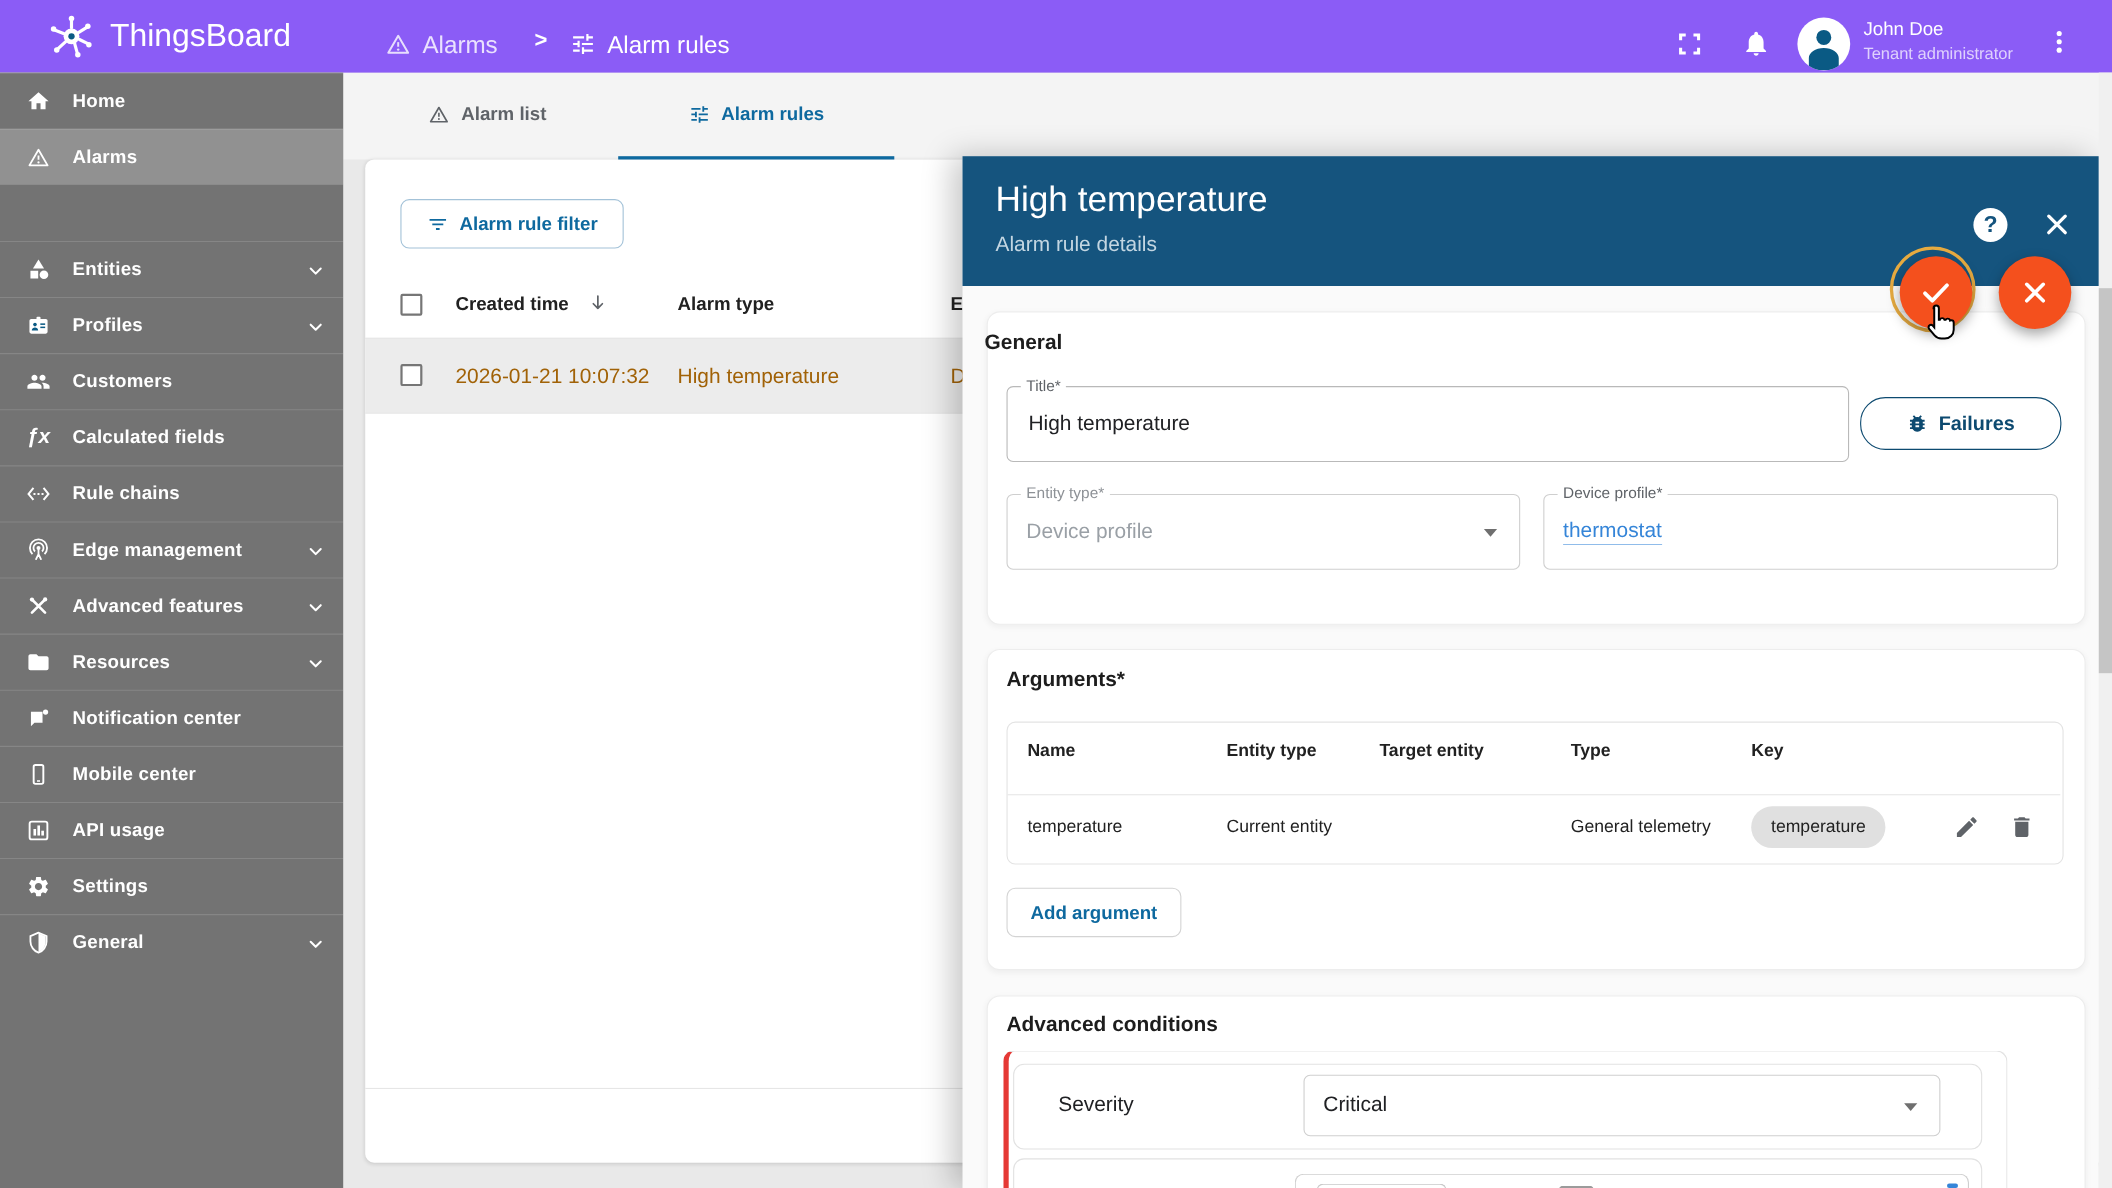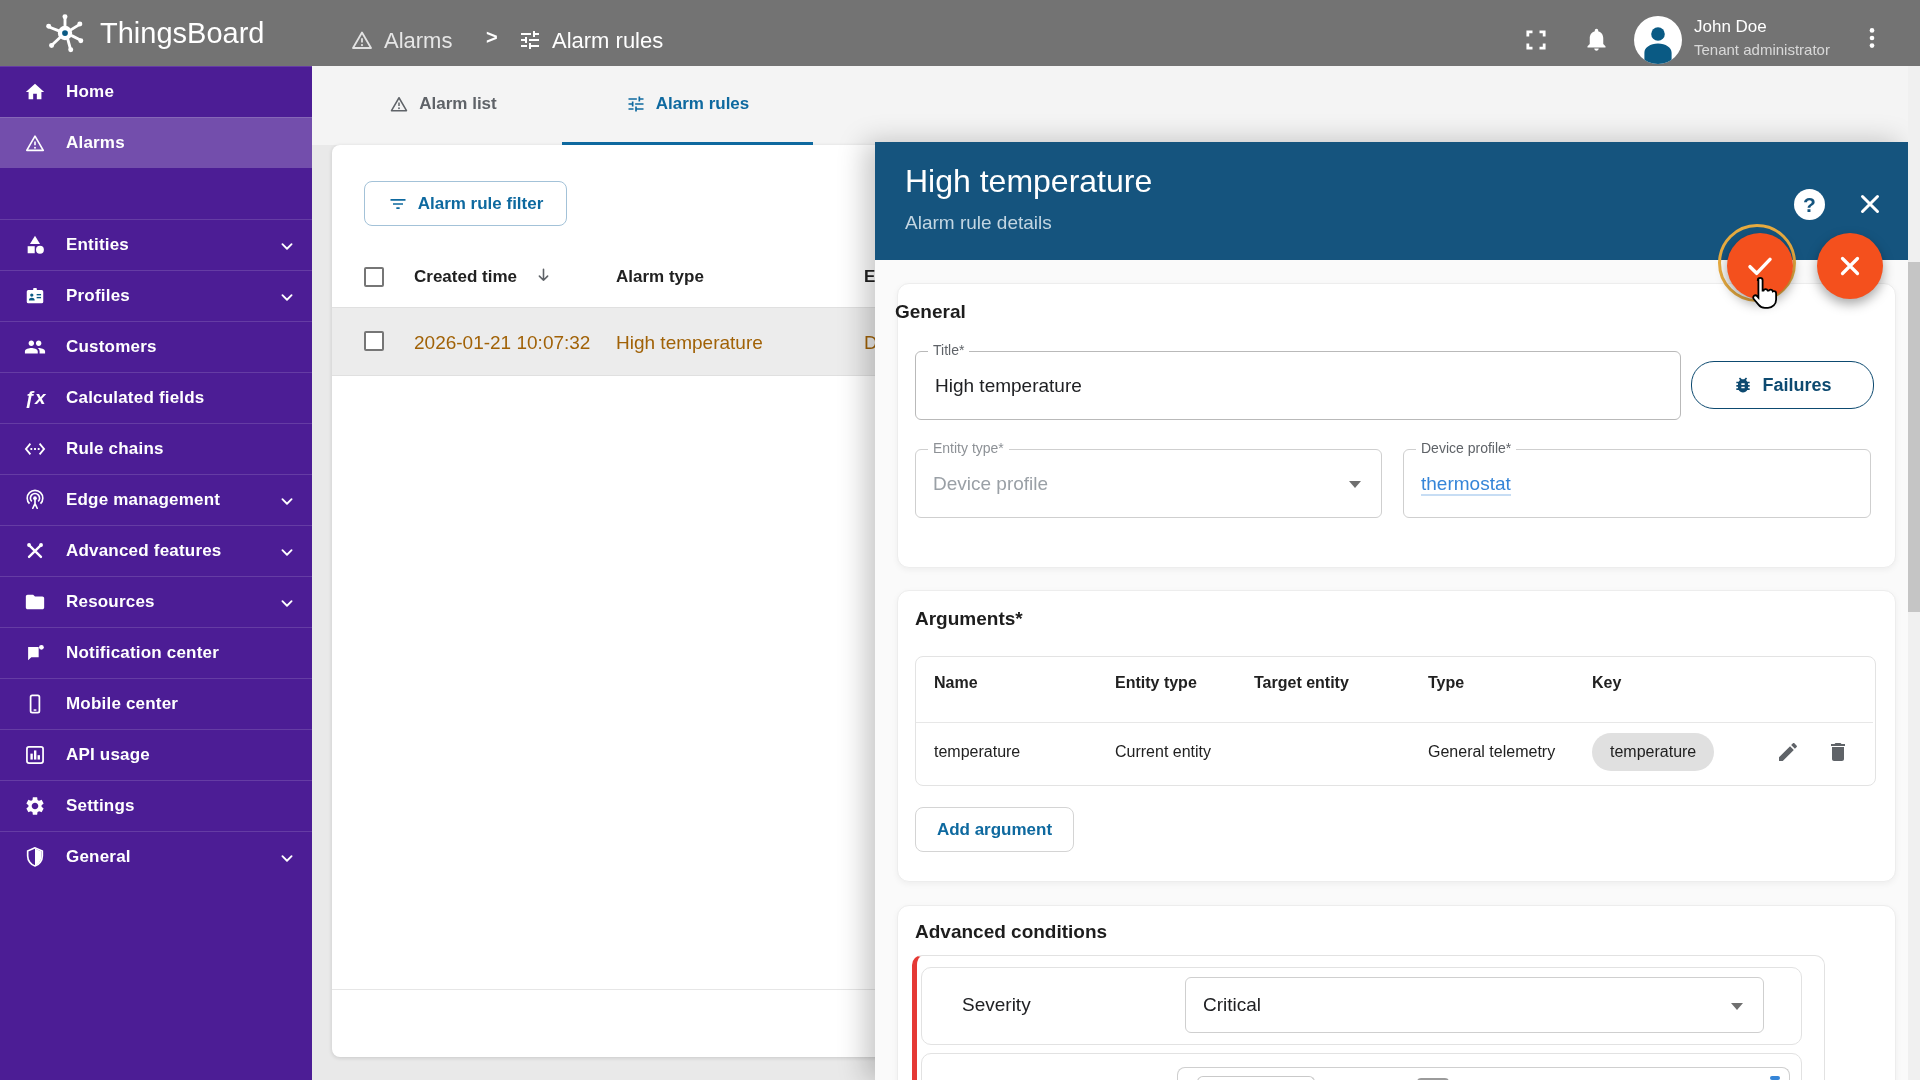--- a/index.html
+++ b/index.html
@@ -1,22 +1,22 @@
 <!DOCTYPE html>
 <html><head>
 <meta charset="utf-8">
 <style>
   html,body{margin:0;padding:0;width:1920px;height:1080px;overflow:hidden;
     font-family:"Liberation Sans","DejaVu Sans",sans-serif;background:#e9e9e9;position:relative}
   .abs{position:absolute}
   
-  #topbar{left:0;top:0;width:1920px;height:66px;background:#737373;z-index:8}
+  #topbar{left:0;top:0;width:1920px;height:66px;background:#8b5cf6;z-index:8}
   .tb-ico{color:#fff;display:flex;align-items:center;justify-content:center;cursor:pointer}
   
-  #sidebar{left:0;top:66px;width:312px;height:1014px;background:#4c1d95;z-index:8}
+  #sidebar{left:0;top:66px;width:312px;height:1014px;background:#737373;z-index:8}
   .sbi{position:absolute;left:0;width:312px;height:51px;display:flex;align-items:center;gap:20px;
        padding-left:24px;box-sizing:border-box;color:#fff;border-top:1px solid rgba(255,255,255,.14);cursor:pointer}
   .sbi svg{width:22px;height:22px;flex:none}
   .sbi .lb{font-size:17px;font-weight:600;letter-spacing:.2px}
   .sbi.sel{background:rgba(255,255,255,.22)}
   .chev{position:absolute;right:16px;top:15px;width:20px;height:20px}
   
   #tabstrip{left:312px;top:66px;width:1608px;height:79px;background:#f4f4f4;z-index:1}
   .tab{position:absolute;top:66px;height:76px;display:flex;align-items:center;justify-content:center;gap:10px;
        font-size:17px;font-weight:600;cursor:pointer;z-index:2}

